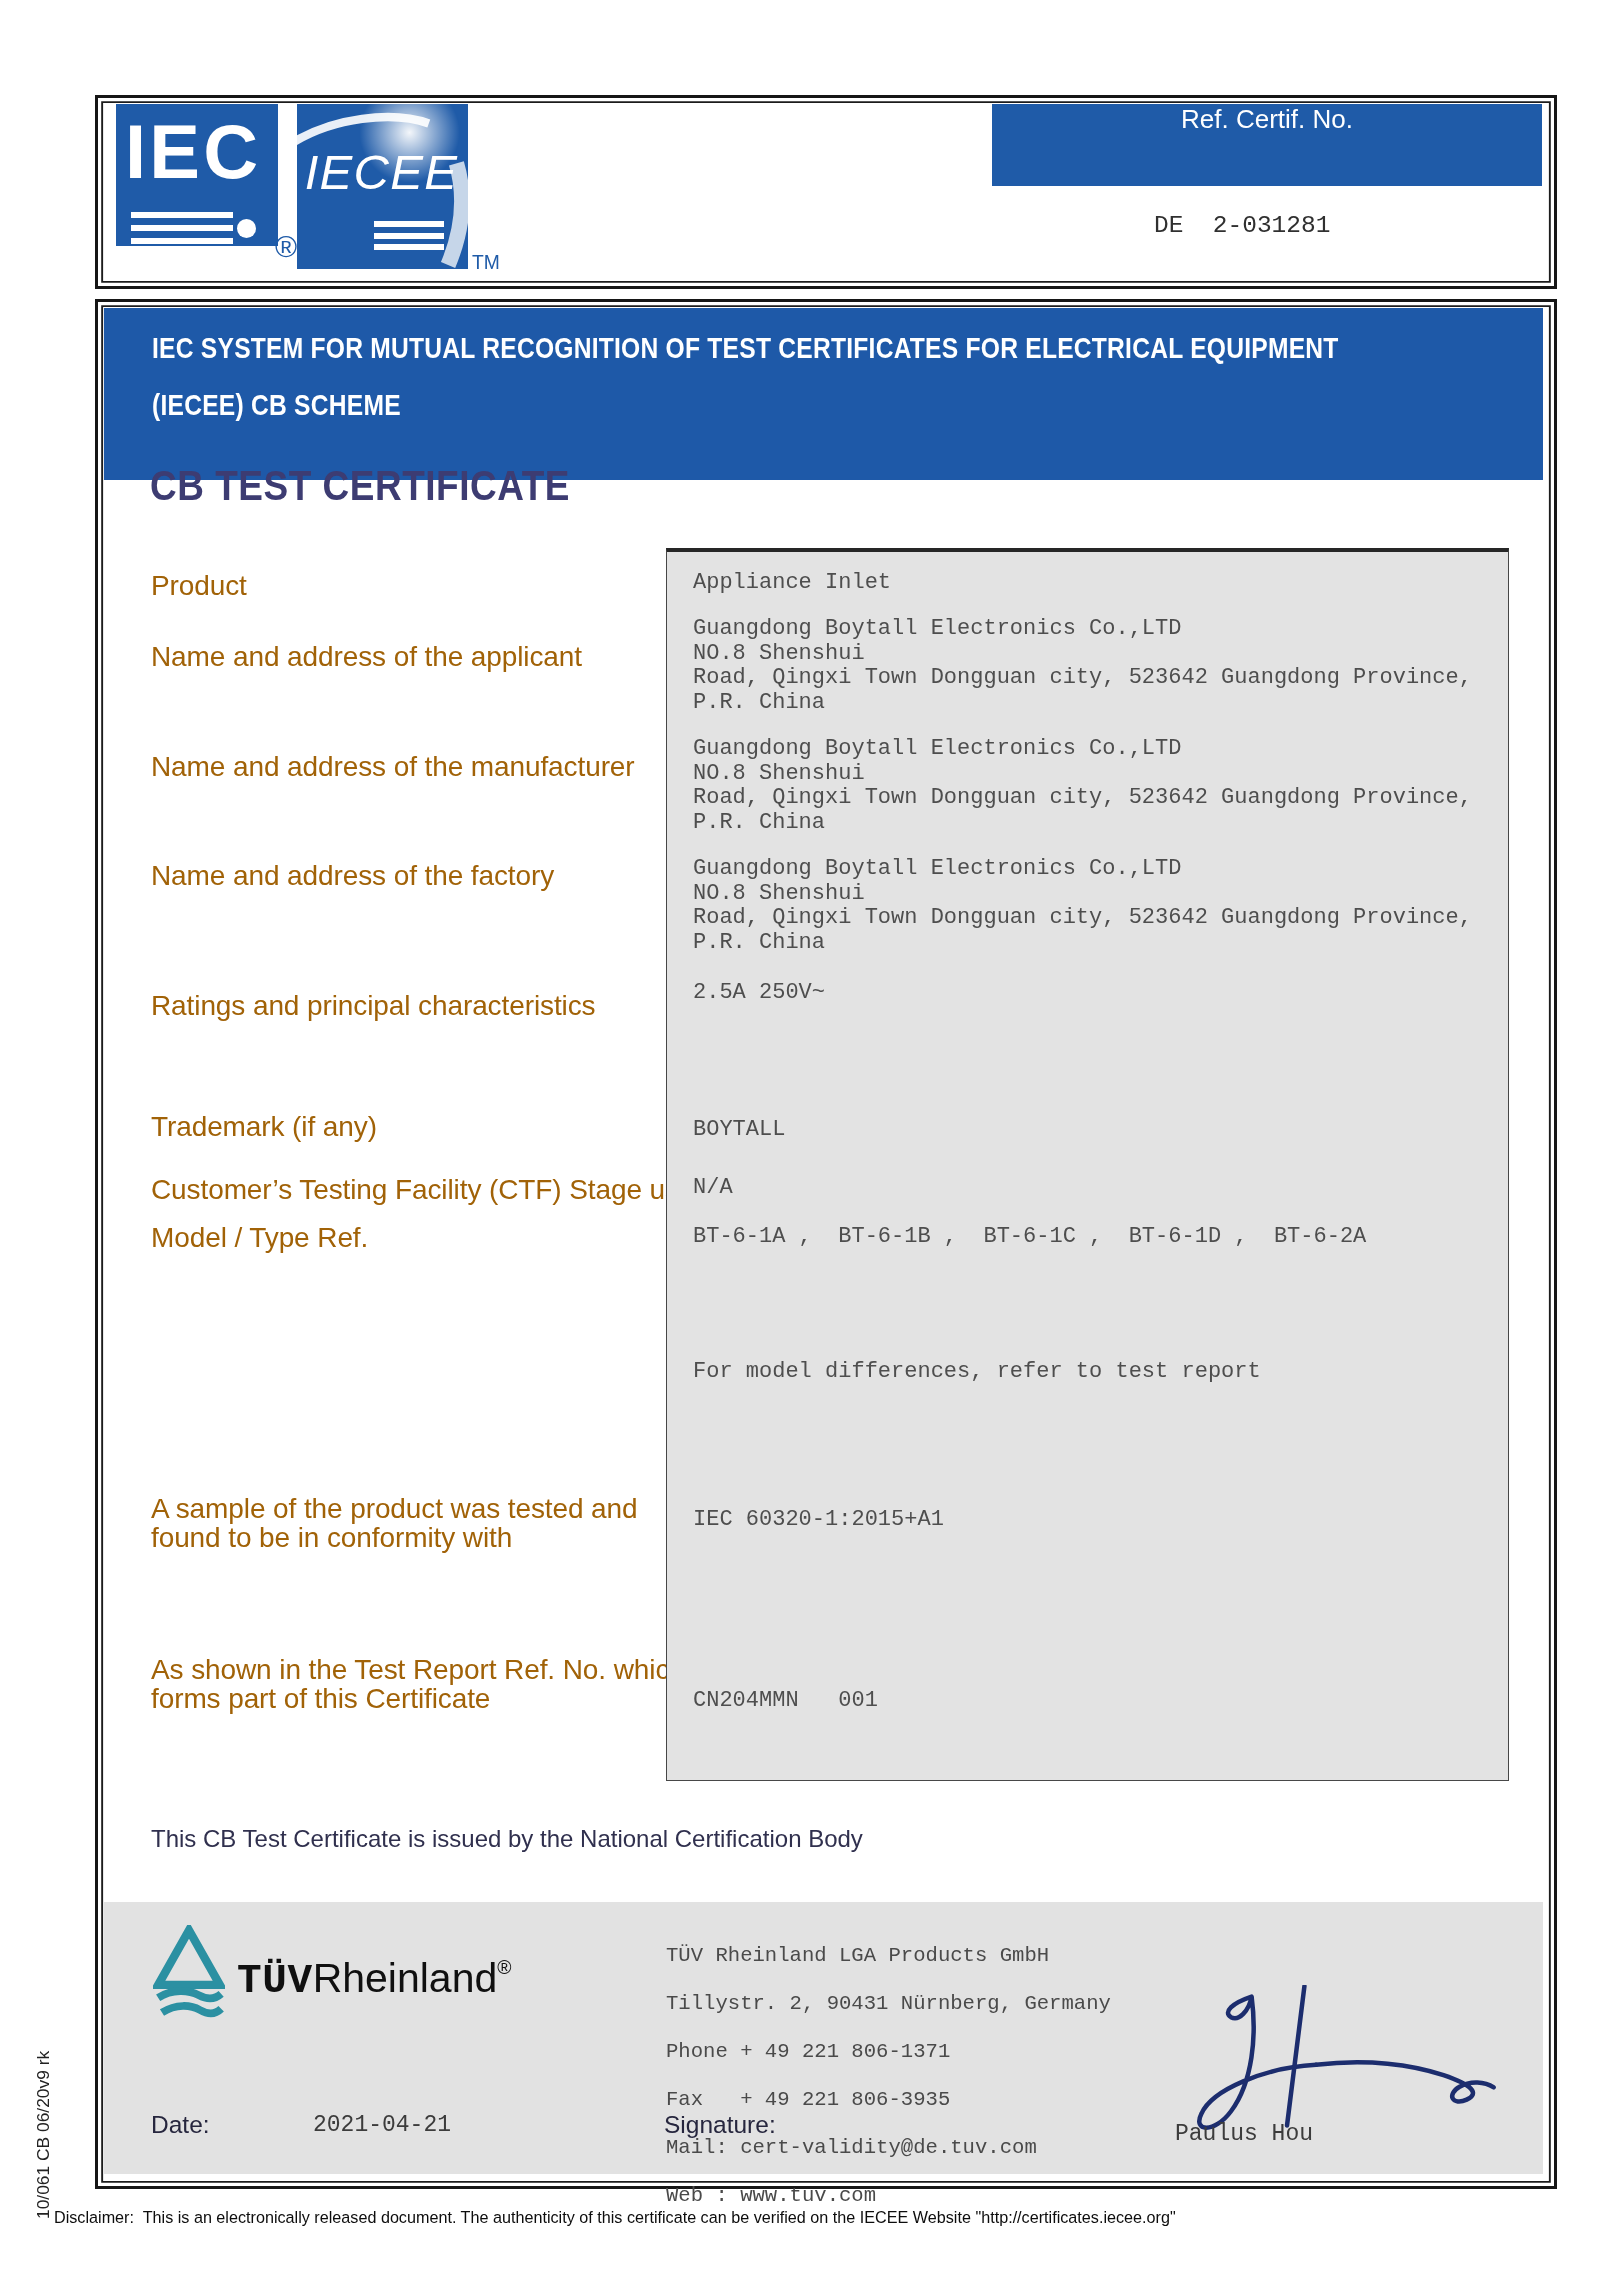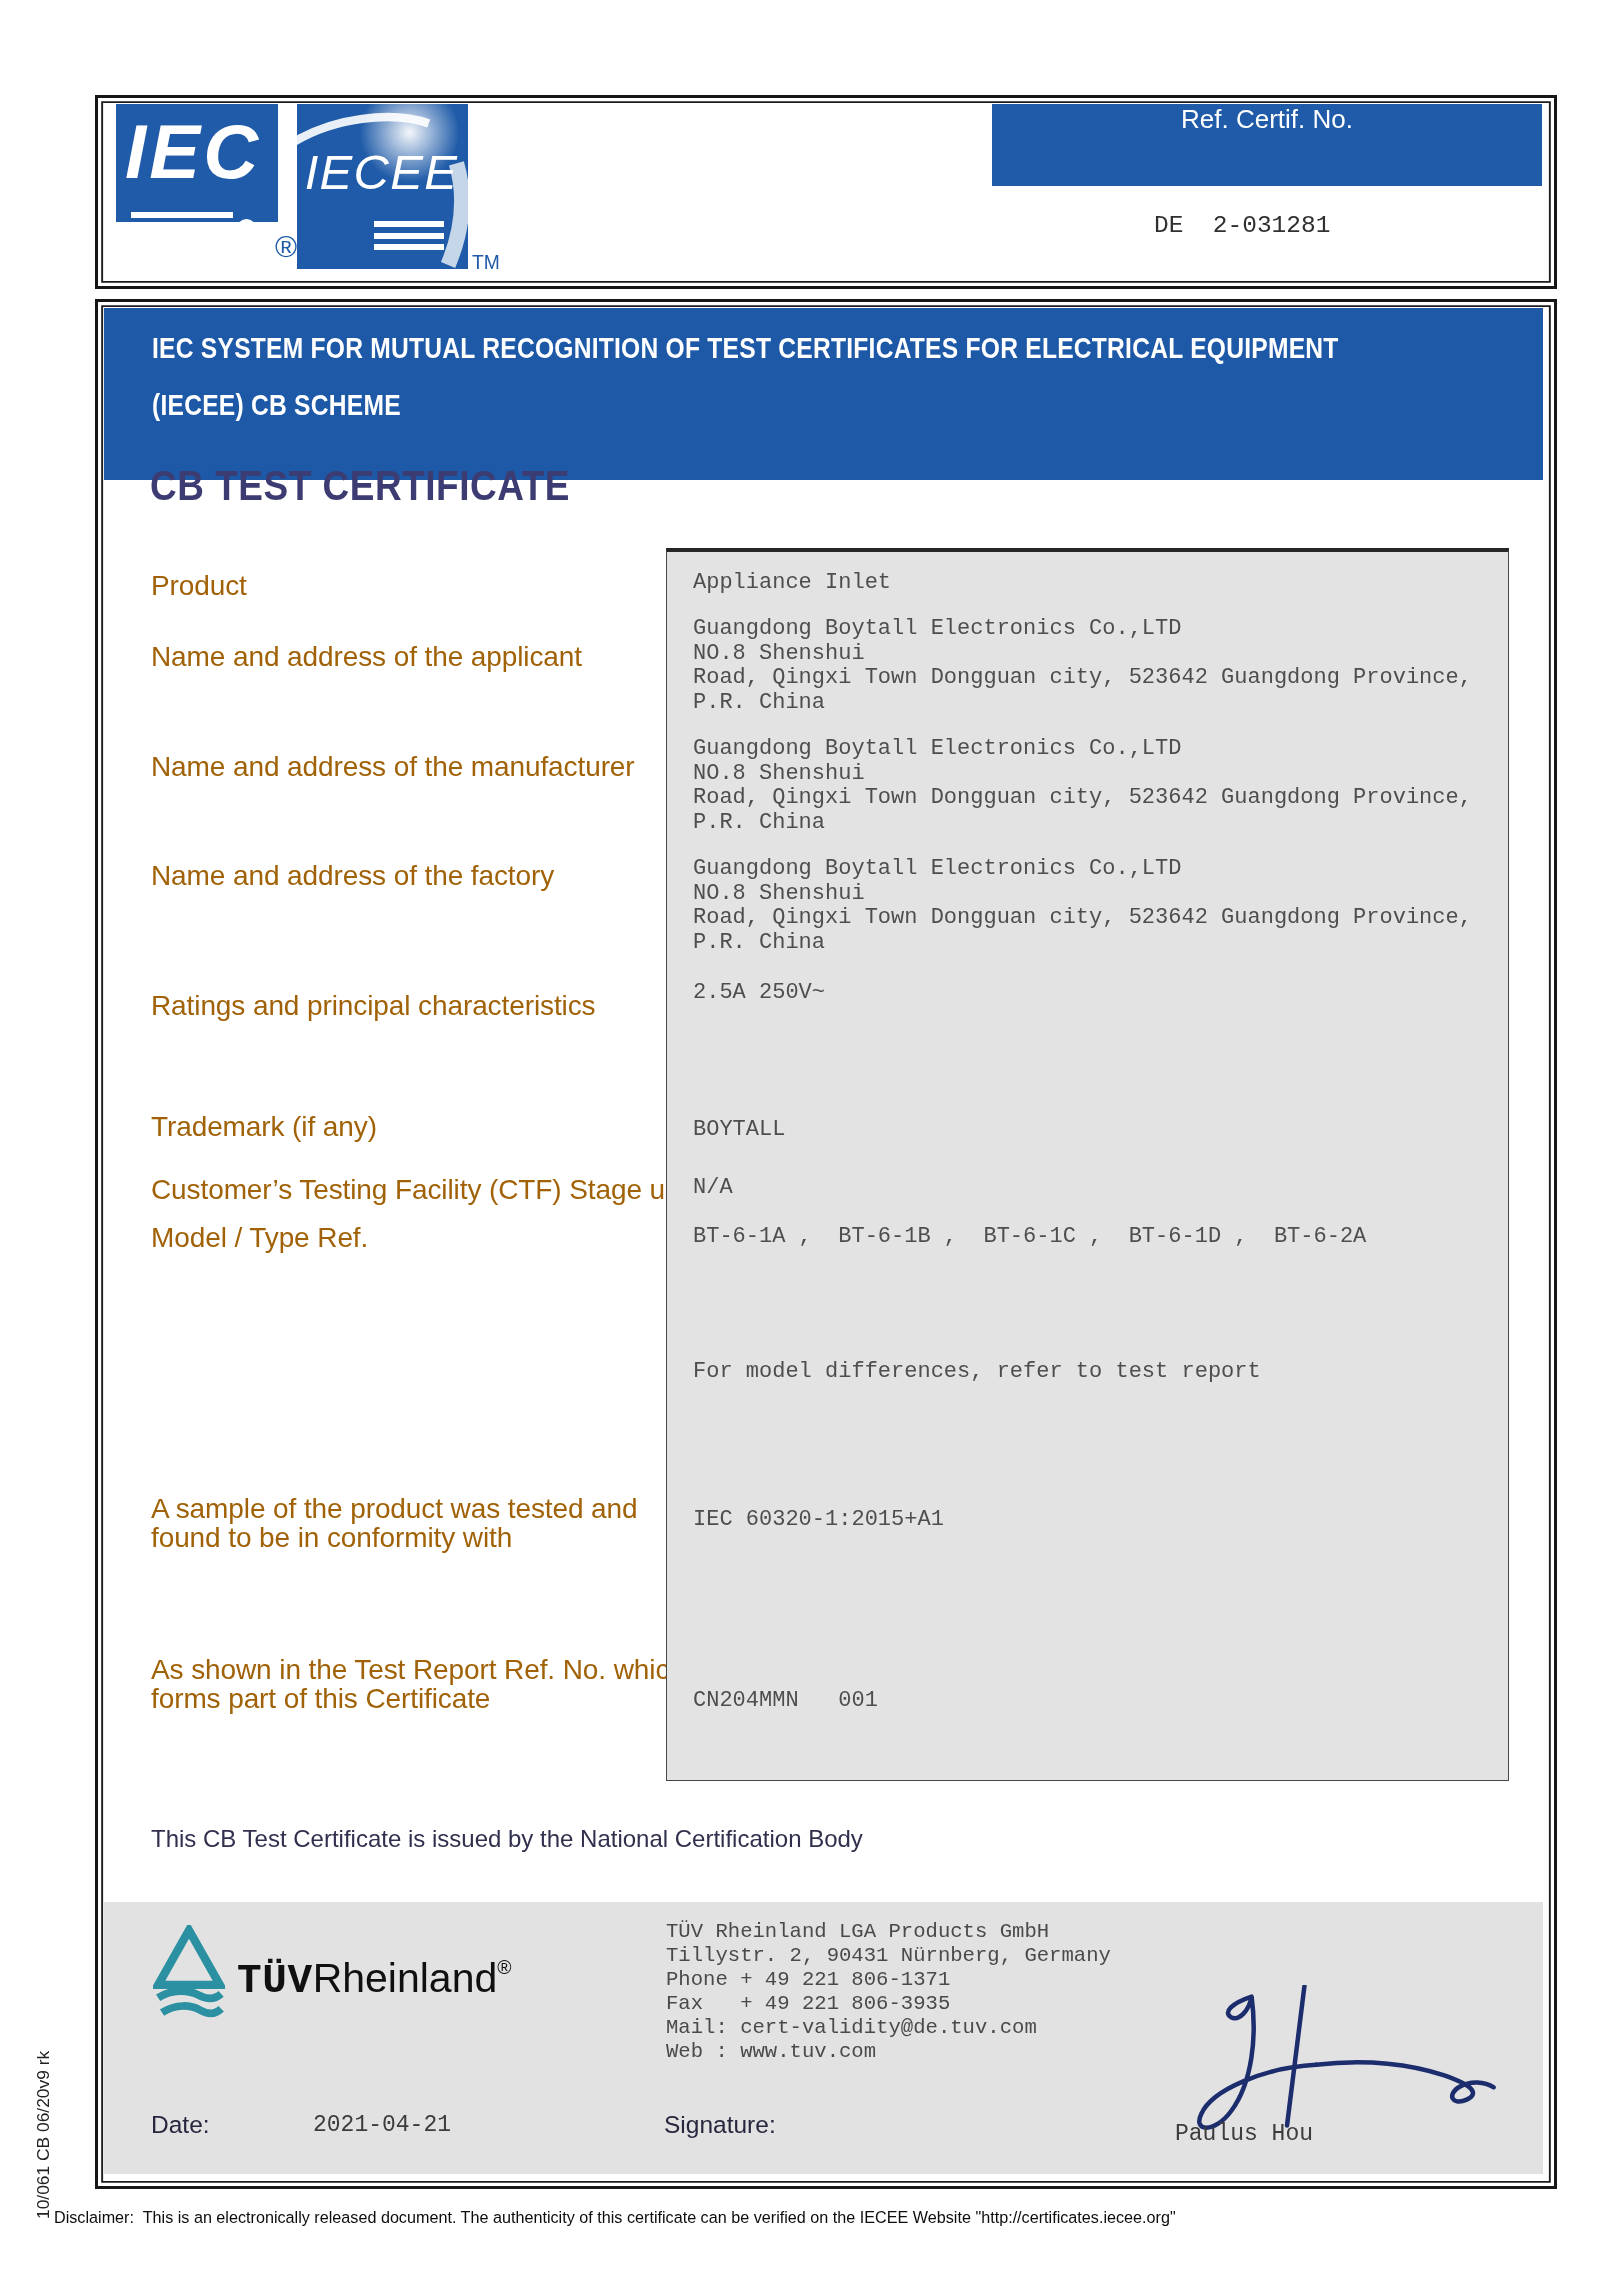--- a/index.html
+++ b/index.html
@@ -13,30 +13,30 @@
   .lbl{position:absolute;left:151px;font-size:28px;line-height:29px;color:#a16207;
        white-space:pre-line;letter-spacing:-0.1px;}
   .val{position:absolute;left:693px;font-family:"Liberation Mono", monospace;
        font-size:22px;line-height:24.5px;color:#4e4e4e;white-space:pre;}
   .bannerline{position:absolute;left:48px;color:#ffffff;font-weight:700;font-size:30px;
        letter-spacing:0.3px;transform:scaleX(0.82);transform-origin:0 50%;white-space:nowrap;}
   .iecbar{position:absolute;background:#ffffff;height:6.4px;width:102px;left:15.4px;}
   .glow{position:absolute;border-radius:50%;
        background:radial-gradient(circle, rgba(255,255,255,0.95) 0%, rgba(255,255,255,0) 65%);}
   .contact-line{font-family:"Liberation Mono", monospace;font-size:20.6px;line-height:24px;
-       color:#4a4a4a;white-space:pre;}
+       color:#4a4a4a;white-space:pre;margin-top:24px;}
 </style>
 </head>
 <body>
 
 <div class="page">
 
   <div class="dbox" style="left:95px;top:95px;width:1456px;height:188px;"></div>
 
-  <div class="bluebox" style="left:116px;top:104px;width:162px;height:118px;overflow:hidden;font-style:italic;">
+  <div class="bluebox" style="left:116px;top:104px;width:162px;height:142px;overflow:hidden;">
     <div class="abs" style="left:9px;top:3.9px;color:#ffffff;font-weight:700;font-size:76px;letter-spacing:3.2px;">IEC</div>
     <div class="iecbar" style="top:108px;"></div>
     <div class="iecbar" style="top:121px;"></div>
     <div class="iecbar" style="top:134px;"></div>
     <div class="abs" style="left:121px;top:115px;width:19.3px;height:19.3px;border-radius:50%;background:#ffffff;"></div>
   </div>
   <div class="abs" style="left:275px;top:230px;font-size:30px;color:#1f5ba8;">®</div>
 
   <div class="bluebox" style="left:297px;top:104px;width:171px;height:165px;overflow:hidden;">
     <div class="glow" style="left:58px;top:-26px;width:109px;height:109px;"></div>

